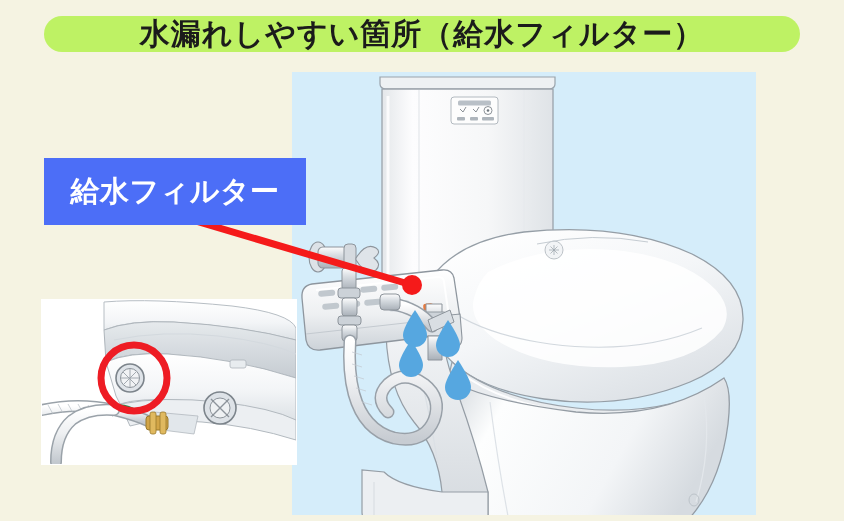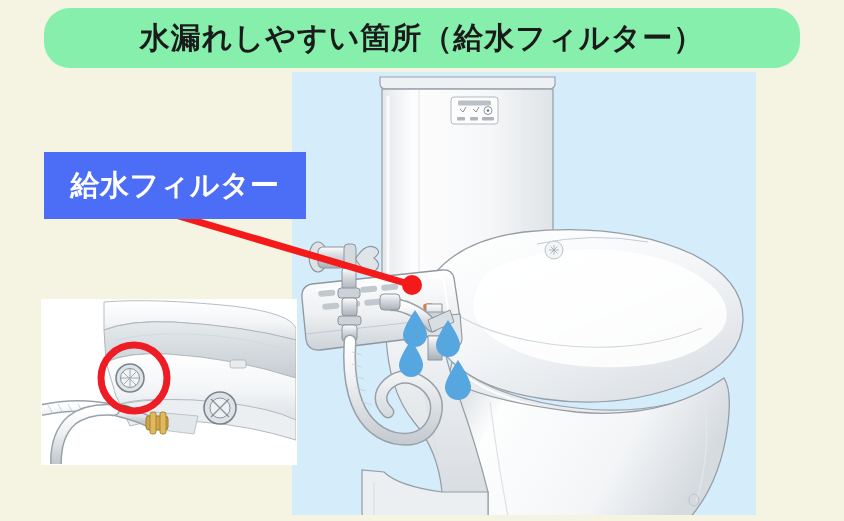--- a/index.html
+++ b/index.html
@@ -15,24 +15,24 @@
     width: 844px;
     height: 521px;
     background: #f5f3e2;
     overflow: hidden;
   }
 
   
   #title-pill {
     position: absolute;
     left: 44px;
-    top: 8px;
+    top: 16px;
     width: 756px;
-    height: 60px;
-    background: #86efac;
+    height: 36px;
+    background: #bef264;
     border-radius: 26px;
     display: flex;
     align-items: center;
     justify-content: center;
   }
   #title-text {
     font-size: 30px;
     font-weight: 700;
     color: #1b1b1b;
     letter-spacing: 1px;
@@ -63,21 +63,21 @@
     background: #ffffff;
     overflow: hidden;
     box-shadow: 0 0 0 1px #ffffff;
   }
   #inset-svg { display:block; width:254px; height:164px; }
 
   
   #callout-label {
     position: absolute;
     left: 44px;
-    top: 152px;
+    top: 158px;
     width: 262px;
     height: 67px;
     background: #4c6ef7;
     display: flex;
     align-items: center;
     justify-content: center;
   }
   #callout-label-text {
     font-size: 29px;
     font-weight: 700;

